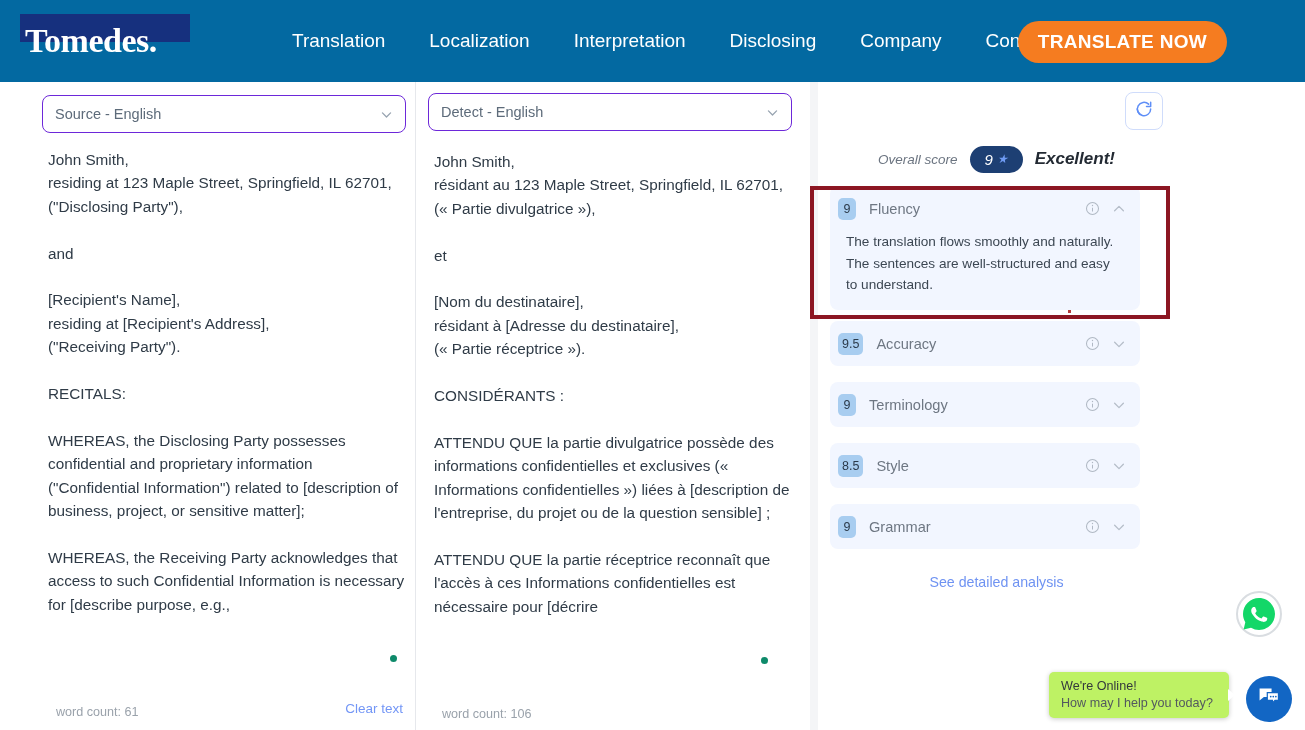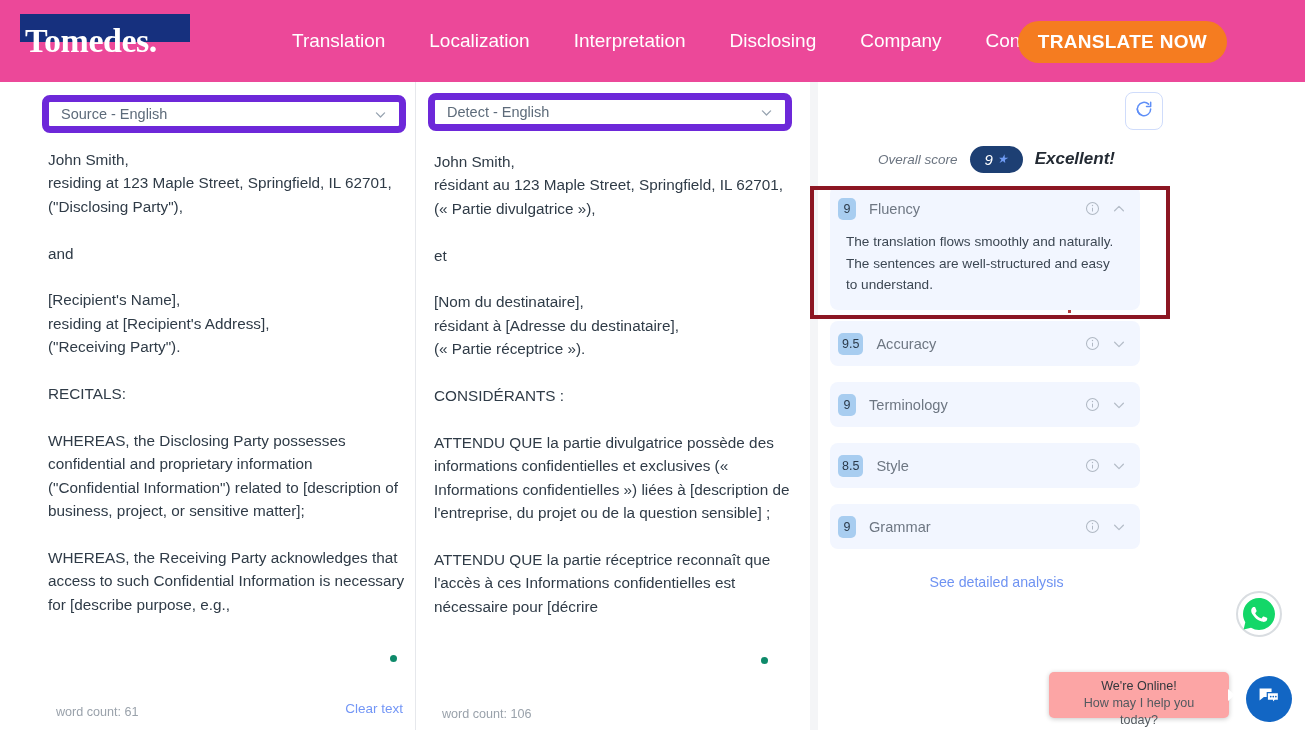--- a/index.html
+++ b/index.html
@@ -8,21 +8,21 @@
     width: 1305px; height: 730px;
     overflow: hidden;
     background: #ffffff;
     font-family: "Liberation Sans", sans-serif;
   }
 
   
   #topnav {
     position: absolute; left: 0; top: 0;
     width: 1305px; height: 82px;
-    background: #ec4899;
+    background: #0369a1;
     display: flex; align-items: center;
   }
   #logo-wrap {
     position: absolute; left: 20px; top: 14px;
     width: 170px; height: 28px;
     background: #16307e;
   }
   #logo-text {
     position: absolute; left: 25px; top: 20px;
     font-family: "Liberation Serif", serif;
@@ -72,21 +72,21 @@
   #panel-quality {
     position: absolute; left: 818px; top: 0;
     width: 487px; height: 648px;
     background: #ffffff;
   }
 
   
   .lang-select {
     position: absolute;
     height: 38px;
-    border: 7px solid #6d28d9;
+    border: 1px solid #6d28d9;
     border-radius: 8px;
     background: #ffffff;
     display: flex; align-items: center;
     padding: 0 12px;
     cursor: pointer;
   }
   #sel-source { left: 22px; top: 13px; width: 364px; }
   #sel-target { left: 12px; top: 11px; width: 364px; }
   .lang-label {
     font-size: 14.5px; color: #5d6b7a;
@@ -254,27 +254,26 @@
 
   
   #whatsapp {
     position: absolute; left: 1235px; top: 590px;
     width: 48px; height: 48px;
     cursor: pointer;
   }
   #chat-tip {
     position: absolute; left: 1049px; top: 672px;
     width: 180px; height: 46px;
-    background: #fca5a5;
+    background: #bef264;
     border-radius: 5px;
     box-shadow: 0 1px 5px rgba(0,0,0,.22);
-    padding: 6px 20px;
-    font-family: "Liberation Sans", sans-serif;
-    cursor: pointer;
-    text-align: center;
+    padding: 6px 12px;
+    font-family: "Liberation Sans", sans-serif;
+    cursor: pointer;
   }
   #chat-tip:after {
     content: "";
     position: absolute; right: -6px; top: 17px;
     width: 0; height: 0;
     border-top: 6px solid transparent;
     border-bottom: 6px solid transparent;
     border-left: 7px solid #ffffff;
   }
   .tip-line1 { font-size: 12.6px; color: #33383d; line-height: 17px; }

